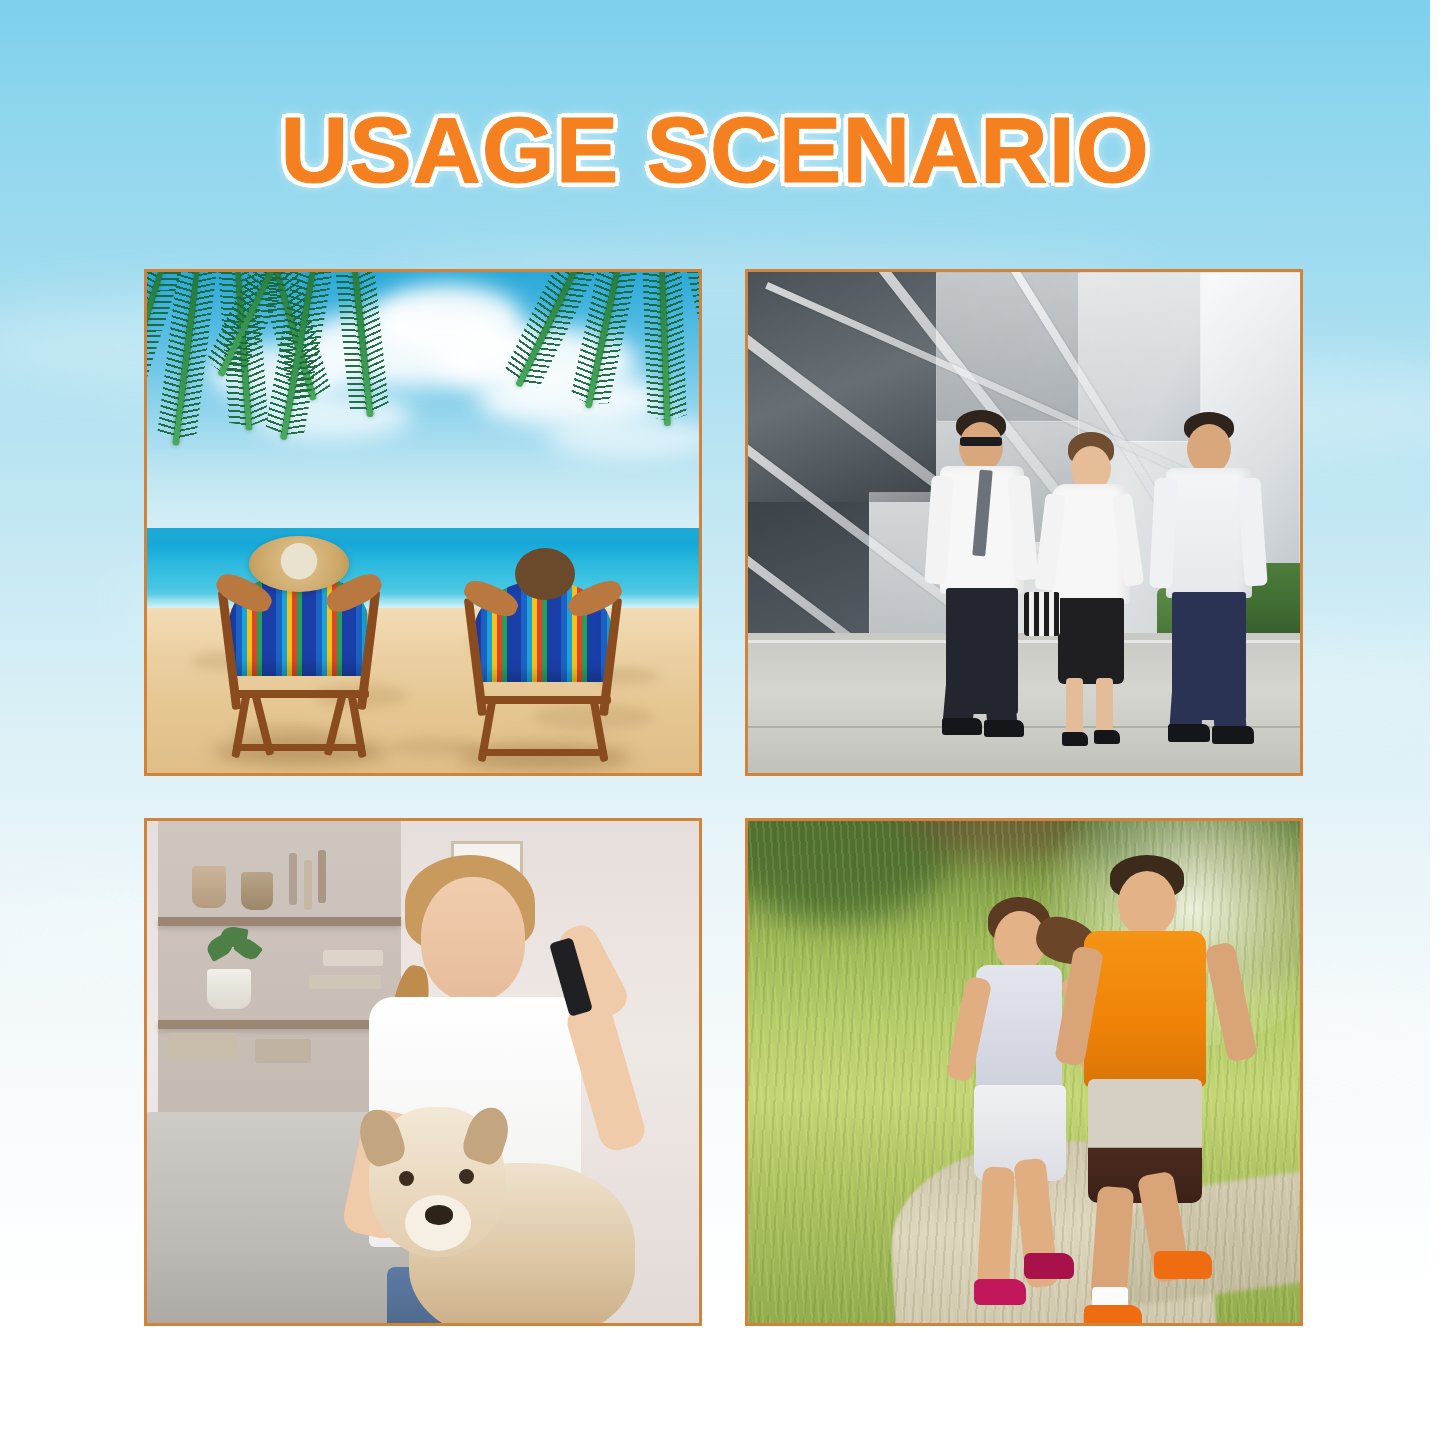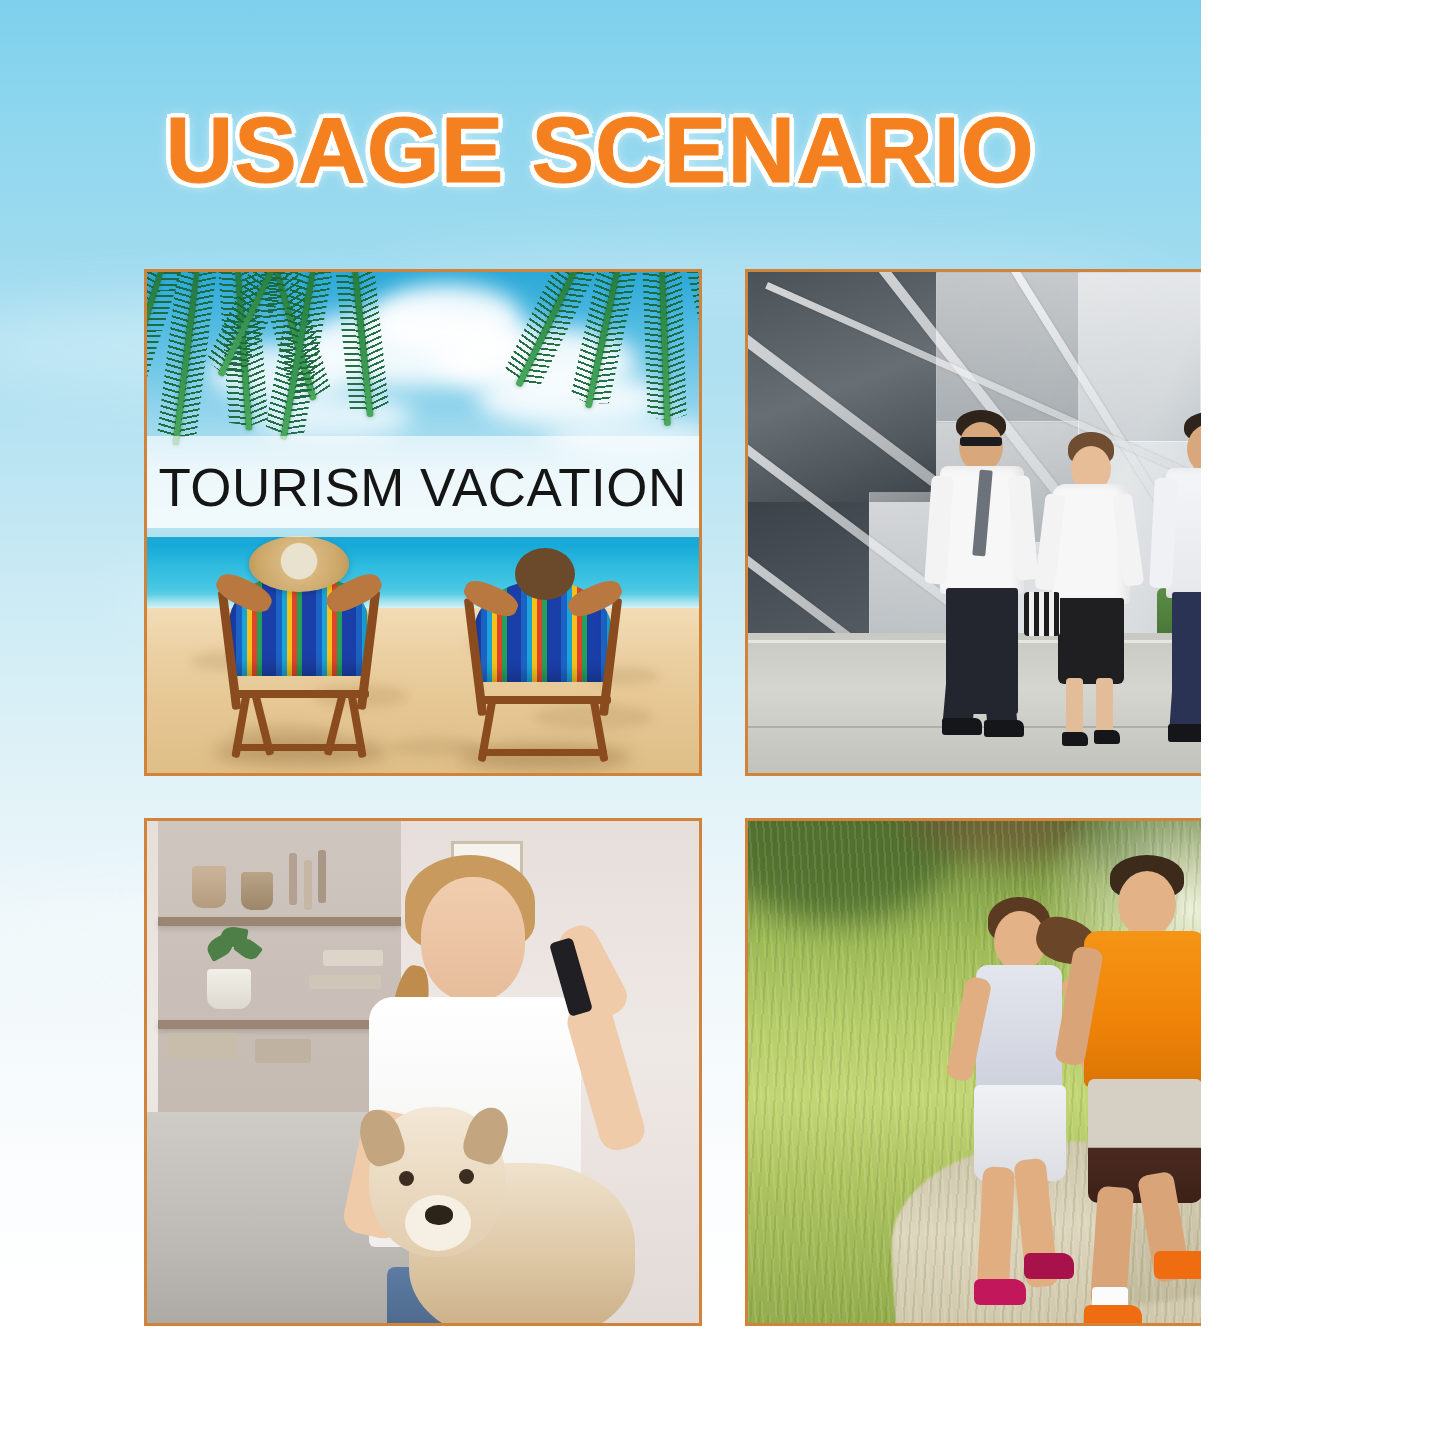--- a/index.html
+++ b/index.html
@@ -6,21 +6,21 @@
 
   html, body {
     width: 1445px;
     height: 1445px;
     overflow: hidden;
     font-family: "Liberation Sans", sans-serif;
   }
 
   #page {
     position: relative;
-    width: 1201px;
+    width: 1430px;
     height: 1445px;
     background: linear-gradient(180deg,
         #7ed0ec 0%,
         #8ed6ee 8%,
         #a3dcef 20%,
         #bfe6f3 34%,
         #d8eff6 48%,
         #e9f5f9 60%,
         #f3f9fb 70%,
         #fafcfd 80%,
@@ -458,23 +458,20 @@
           <div class="dc-frame" style="left:12px;  top:116px; width:134px; height:8px;"></div>
           <div class="dc-frame" style="left:18px;  top:118px; width:8px; height:64px; transform: rotate(10deg);"></div>
           <div class="dc-frame" style="right:18px; top:118px; width:8px; height:64px; transform: rotate(-10deg);"></div>
           <div class="dc-frame" style="left:14px;  bottom:6px; width:128px; height:7px;"></div>
           <div class="arm" style="left:-2px; top:6px; width:56px; height:25px; transform: rotate(24deg);"></div>
           <div class="arm" style="right:-2px; top:6px; width:56px; height:25px; transform: rotate(-24deg);"></div>
           <div class="sunbather-head" style="left:50px; top:-32px; width:60px; height:52px;"></div>
         </div>
       </div>
 
-      <div class="label-band band-top">
-        <span class="card-label">TOURISM VACATION</span>
-      </div>
     </div>
 
     <div class="card">
       <div class="scene">
         <div class="city-bg"></div>
 
         <div class="glass-dark" style="left:0; top:0; width:34%; height:46%;"></div>
         <div class="glass-dark" style="left:0; top:46%; width:22%; height:34%; background:linear-gradient(160deg,#3b4248,#596168);"></div>
         <div class="glass-panel" style="left:34%; top:0; width:26%; height:30%;"></div>
         <div class="glass-panel" style="left:60%; top:0; width:22%; height:34%; background:linear-gradient(150deg, rgba(255,255,255,.5), rgba(150,160,170,.35));"></div>

